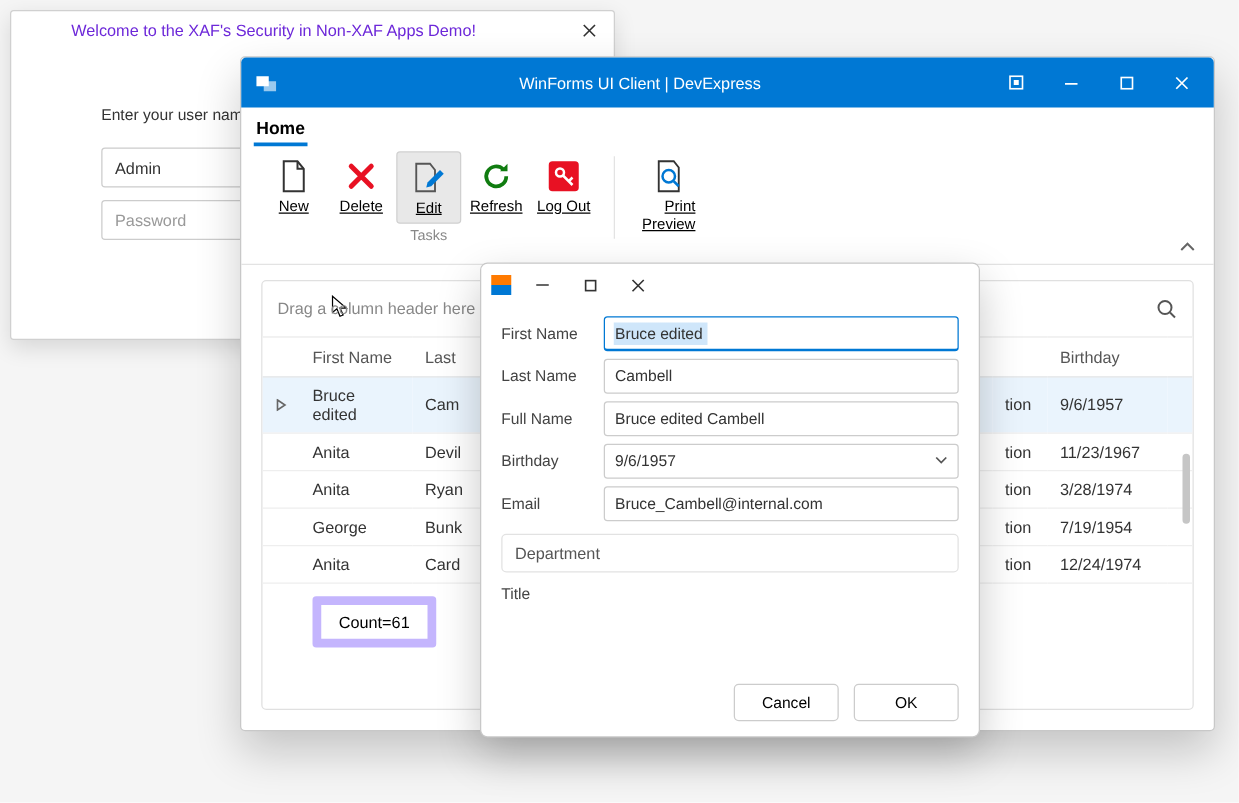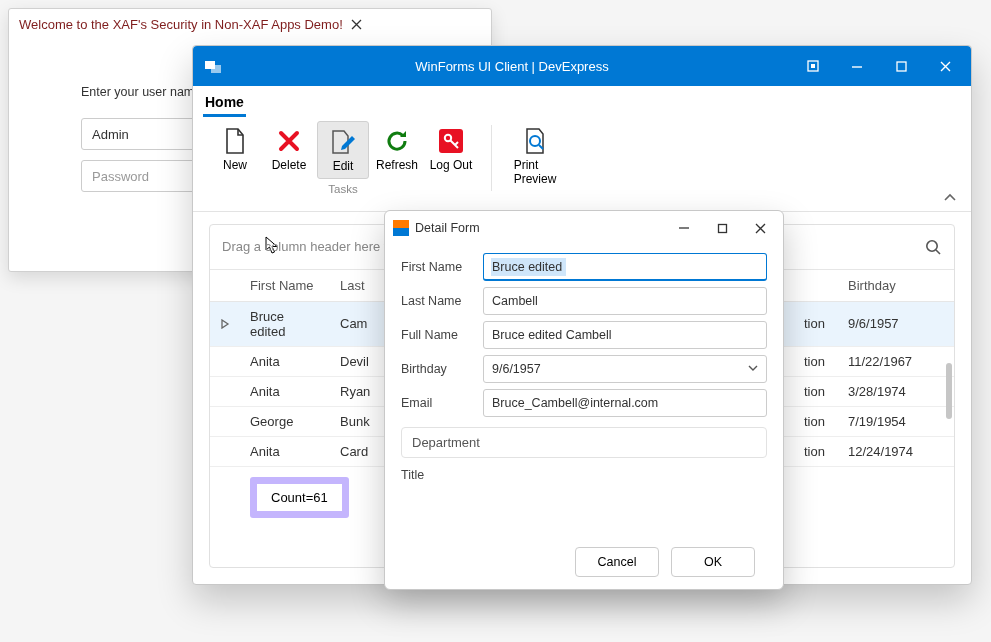--- a/index.html
+++ b/index.html
@@ -5,22 +5,22 @@
   * { box-sizing: border-box; margin: 0; padding: 0; font-family: "Segoe UI", Arial, sans-serif; font-size: 13px; }
   body { background: #f5f5f5; width: 991px; height: 642px; position: relative; overflow: hidden; }
 
   
   .login-window {
     position: absolute; left: 8px; top: 8px; width: 484px; height: 264px;
     background: #fff; border: 1px solid #d0d0d0; border-radius: 3px;
     box-shadow: 0 6px 18px rgba(0,0,0,0.12);
   }
   .login-titlebar {
-    height: 30px; display: flex; align-items: center; justify-content: flex-start;
-    padding: 0 6px 0 10px; font-size: 12px; color: #7f1d1d;
+    height: 30px; display: flex; align-items: center; justify-content: space-between;
+    padding: 0 6px 0 10px; font-size: 12px; color: #6d28d9; margin-left: 38px;
   }
   .login-close { width: 28px; height: 22px; display: flex; align-items: center; justify-content: center; cursor: pointer; }
   .login-body { padding: 46px 72px 0 72px; }
   .login-prompt { font-size: 12.5px; color: #333; margin-bottom: 19px; }
   .login-input {
     width: 100%; height: 32px; border: 1px solid #ccc; border-radius: 3px;
     padding: 0 10px; margin-bottom: 10px; font-size: 13px; color: #333;
   }
   .login-input::placeholder { color: #999; }
 
@@ -46,21 +46,21 @@
   .ribbon-row { display: flex; align-items: flex-start; padding: 4px 0 0 0; }
   .ribbon-group { display: flex; flex-direction: column; align-items: center; padding: 0 6px; }
   .ribbon-items { display: flex; gap: 2px; }
   .ribbon-group-label { font-size: 11.5px; color: #888; margin: 4px 0 4px 0; }
   .ribbon-btn {
     width: 52px; display: flex; flex-direction: column; align-items: center; padding: 6px 2px 4px 2px;
     border-radius: 3px; cursor: pointer;
   }
   .ribbon-btn.sel { background: #e8e8e8; border: 1px solid #d0d0d0; }
   .ribbon-icon { width: 28px; height: 28px; display: flex; align-items: center; justify-content: center; margin-bottom: 4px;}
-  .ribbon-label { font-size: 12px; text-align:left; line-height:1.15; }
+  .ribbon-label { font-size: 12px; text-align:right; line-height:1.15;text-decoration:underline; }
   .ribbon-sep { width: 1px; background: #e3e3e3; margin: 4px 8px 20px 8px; align-self: stretch; }
   .ribbon-collapse { position:absolute; right:14px; bottom:8px; cursor:pointer; }
 
   .cursor-img { position: absolute; pointer-events:none; }
 
   
   .content { flex: 1; padding: 12px 16px 16px 16px; position: relative; }
   .grid-wrap { border: 1px solid #e0e0e0; border-radius: 4px; height: 100%; display:flex; flex-direction:column; }
   .grid-toolbar { height: 44px; display: flex; align-items: center; padding: 0 12px; color: #888; justify-content: space-between; }
   .grid-search { cursor:pointer; }
@@ -95,21 +95,21 @@
   .form-input {
     flex:1; height:28px; border:1px solid #ccc; border-radius:3px; padding:0 8px; font-size:12.5px; color:#333;
   }
   .form-input.focused { border:1px solid #0078d4; border-bottom:2px solid #0078d4; }
   .form-input.selectedtxt { background: linear-gradient(#cfe6fa,#cfe6fa) no-repeat; background-size: 75px 18px; background-position: 7px 4px; }
   .combo { position:relative; }
   .combo .chev { position:absolute; right:8px; top:7px; pointer-events:none;}
   .section-hdr {
     border:1px solid #e2e2e2; border-radius:4px; padding:7px 10px; margin:10px 0 10px 0; color:#555;
   }
-  .detail-footer { height:54px; display:flex; justify-content:flex-end; gap:12px; padding:0 28px; align-items:center; }
+  .detail-footer { height:54px; display:flex; justify-content:flex-end; gap:12px; padding:0 16px; align-items:center; }
   .btn { min-width:84px; height:30px; border:1px solid #ccc; border-radius:4px; background:#fff; cursor:pointer; font-size:12.5px;}
 
   svg { display:block; }
 </style>
 </head>
 <body>
 
 <div class="login-window">
   <div class="login-titlebar">
     <span>Welcome to the XAF's Security in Non-XAF Apps Demo!</span>
@@ -279,21 +279,21 @@
                 <td>tion</td>
                 <td>9/6/1957</td>
                 <td></td>
               </tr>
               <tr>
                 <td class="row-indicator"></td>
                 <td>Anita</td>
                 <td>Devil</td>
                 <td></td>
                 <td>tion</td>
-                <td>11/22/1967</td>
+                <td>11/23/1967</td>
                 <td></td>
               </tr>
               <tr>
                 <td class="row-indicator"></td>
                 <td>Anita</td>
                 <td>Ryan</td>
                 <td></td>
                 <td>tion</td>
                 <td>3/28/1974</td>
                 <td></td>
@@ -321,21 +321,20 @@
         <div class="count-box">Count=61</div>
         <div class="vscroll"></div>
       </div>
     </div>
   </div>
 </div>
 
 <div class="detail-window">
   <div class="detail-titlebar">
     <div class="dicon"></div>
-    <div class="detail-title">Detail Form</div>
     <div class="detail-tbtn">
         <svg width="12" height="12">
           <line x1="1" y1="6" x2="11" y2="6" stroke="#333" stroke-width="1.3"></line>
         </svg>
       </div>
     <div class="detail-tbtn">
         <svg width="11" height="11">
           <rect x="1.5" y="1.5" width="8" height="8" fill="none" stroke="#333" stroke-width="1.3"></rect>
         </svg>
       </div>

